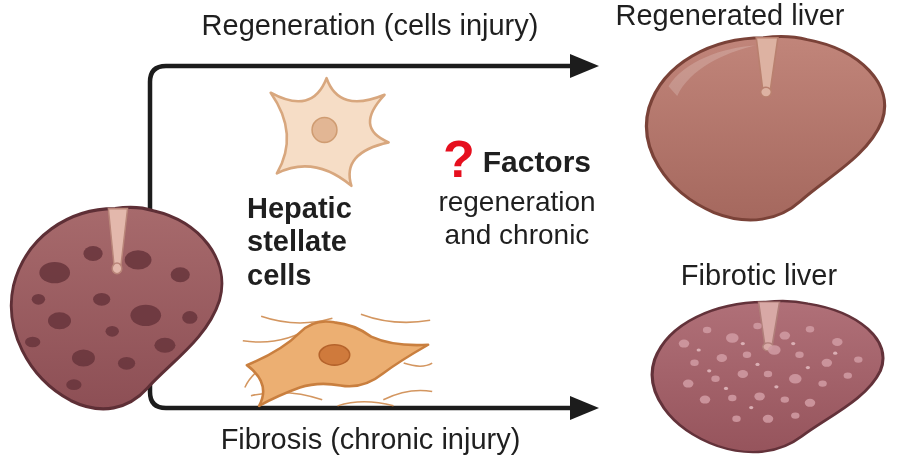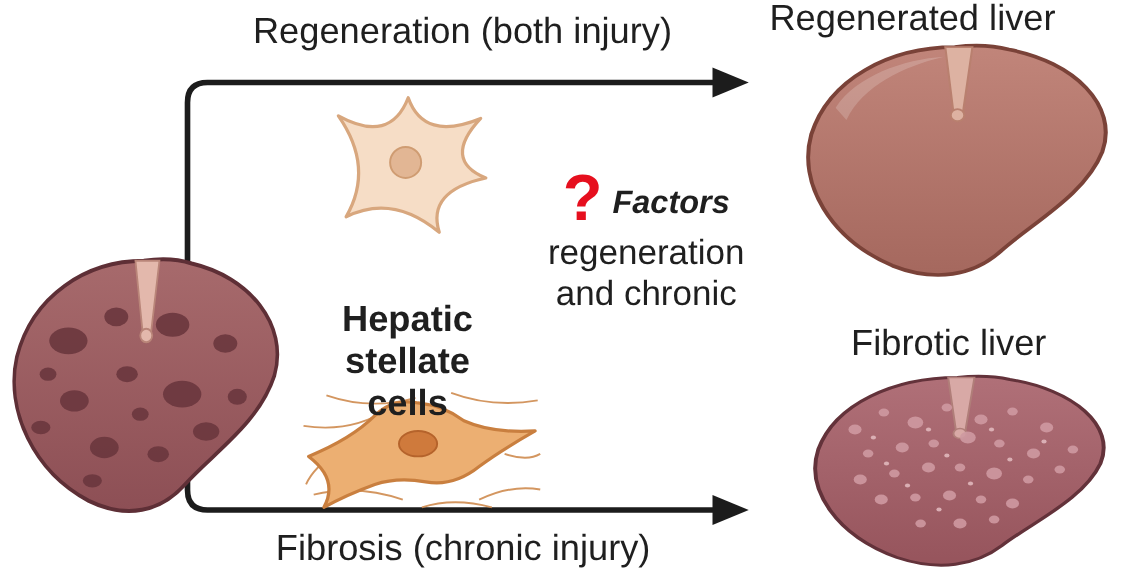--- a/index.html
+++ b/index.html
@@ -21,44 +21,43 @@
     white-space:nowrap;
   }
   .label-top-arrow{left:150px;top:10px;width:440px;}
   .label-regenerated{left:588px;top:0px;width:284px;}
   .label-damaged{left:0px;top:160px;width:245px;}
   .label-fibrotic{left:628px;top:260px;width:262px;}
   .label-bottom-arrow{left:148px;top:424px;width:445px;}
   .stellate-label{
     position:absolute;
     left:247px;top:192px;width:158px;
-    text-align:center;
+    text-align:left;
     font-weight:bold;
     font-size:29px;
     line-height:1.15;
     white-space:pre-line;
-    margin-top:48px;
   }
   .factors{
     position:absolute;
     left:398px;top:140px;width:238px;
     text-align:center;
   }
   .factors-row{
     display:flex;justify-content:center;align-items:center;gap:8px;
     margin-bottom:2px;
   }
   .qmark{
     color:#e60f1e;
     font-size:52px;
     font-weight:bold;
     line-height:0.85;
     transform:translateY(-3px);
   }
-  .factors-title{font-size:26px;font-weight:bold;line-height:1.05;font-style:italic;}
+  .factors-title{font-size:30px;font-weight:bold;line-height:1.05;}
   .factors-line{font-size:28px;line-height:1.16;white-space:nowrap;}
 </style>
 </head>
 <body>
 
 <div class="canvas">
 
   <svg class="illus" style="left:0;top:0;" width="900" height="460" viewBox="0 0 900 460">
     <g>
       <path d="M 150 214 L 150 82 Q 150 66 166 66 L 572 66" fill="none" stroke="#1c1c1c" stroke-width="4.5" stroke-linecap="round"></path>
@@ -189,21 +188,21 @@
       <path d="M 95 102 Q 120 94 150 102"></path>
       <path d="M 30 58 Q 10 70 4 84"></path>
       <path d="M 160 60 Q 178 66 188 60"></path>
     </g>
     <path d="M 6 62 Q 40 48 58 30 Q 72 16 92 20 Q 112 22 128 34
              Q 150 44 184 42 Q 156 58 140 70 Q 120 86 98 82
              Q 76 78 58 84 Q 36 92 18 102 Q 30 80 6 62 Z" fill="#ecaf72" stroke="#c97f3f" stroke-width="2.5" stroke-linejoin="round"></path>
     <ellipse cx="92" cy="52" rx="15" ry="10" fill="#cf7a3c" stroke="#b5632b" stroke-width="1.5"></ellipse>
   </svg>
 
-  <div class="label label-top-arrow">Regeneration (both injury)</div>
+  <div class="label label-top-arrow">Regeneration (cells injury)</div>
 
   <div class="label label-regenerated">Regenerated liver</div>
 
 
   <div class="stellate-label">Hepatic
 stellate
 cells</div>
 
   <div class="factors">
     <div class="factors-row">

